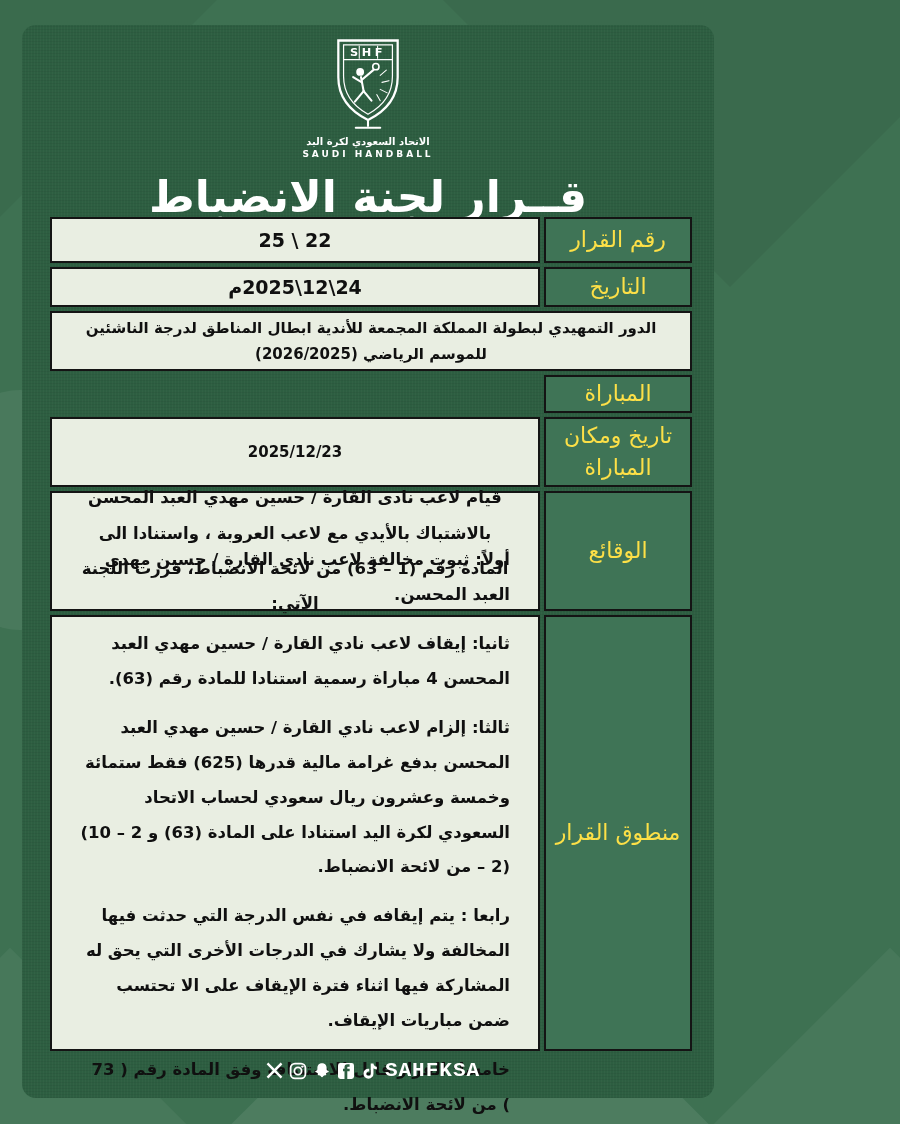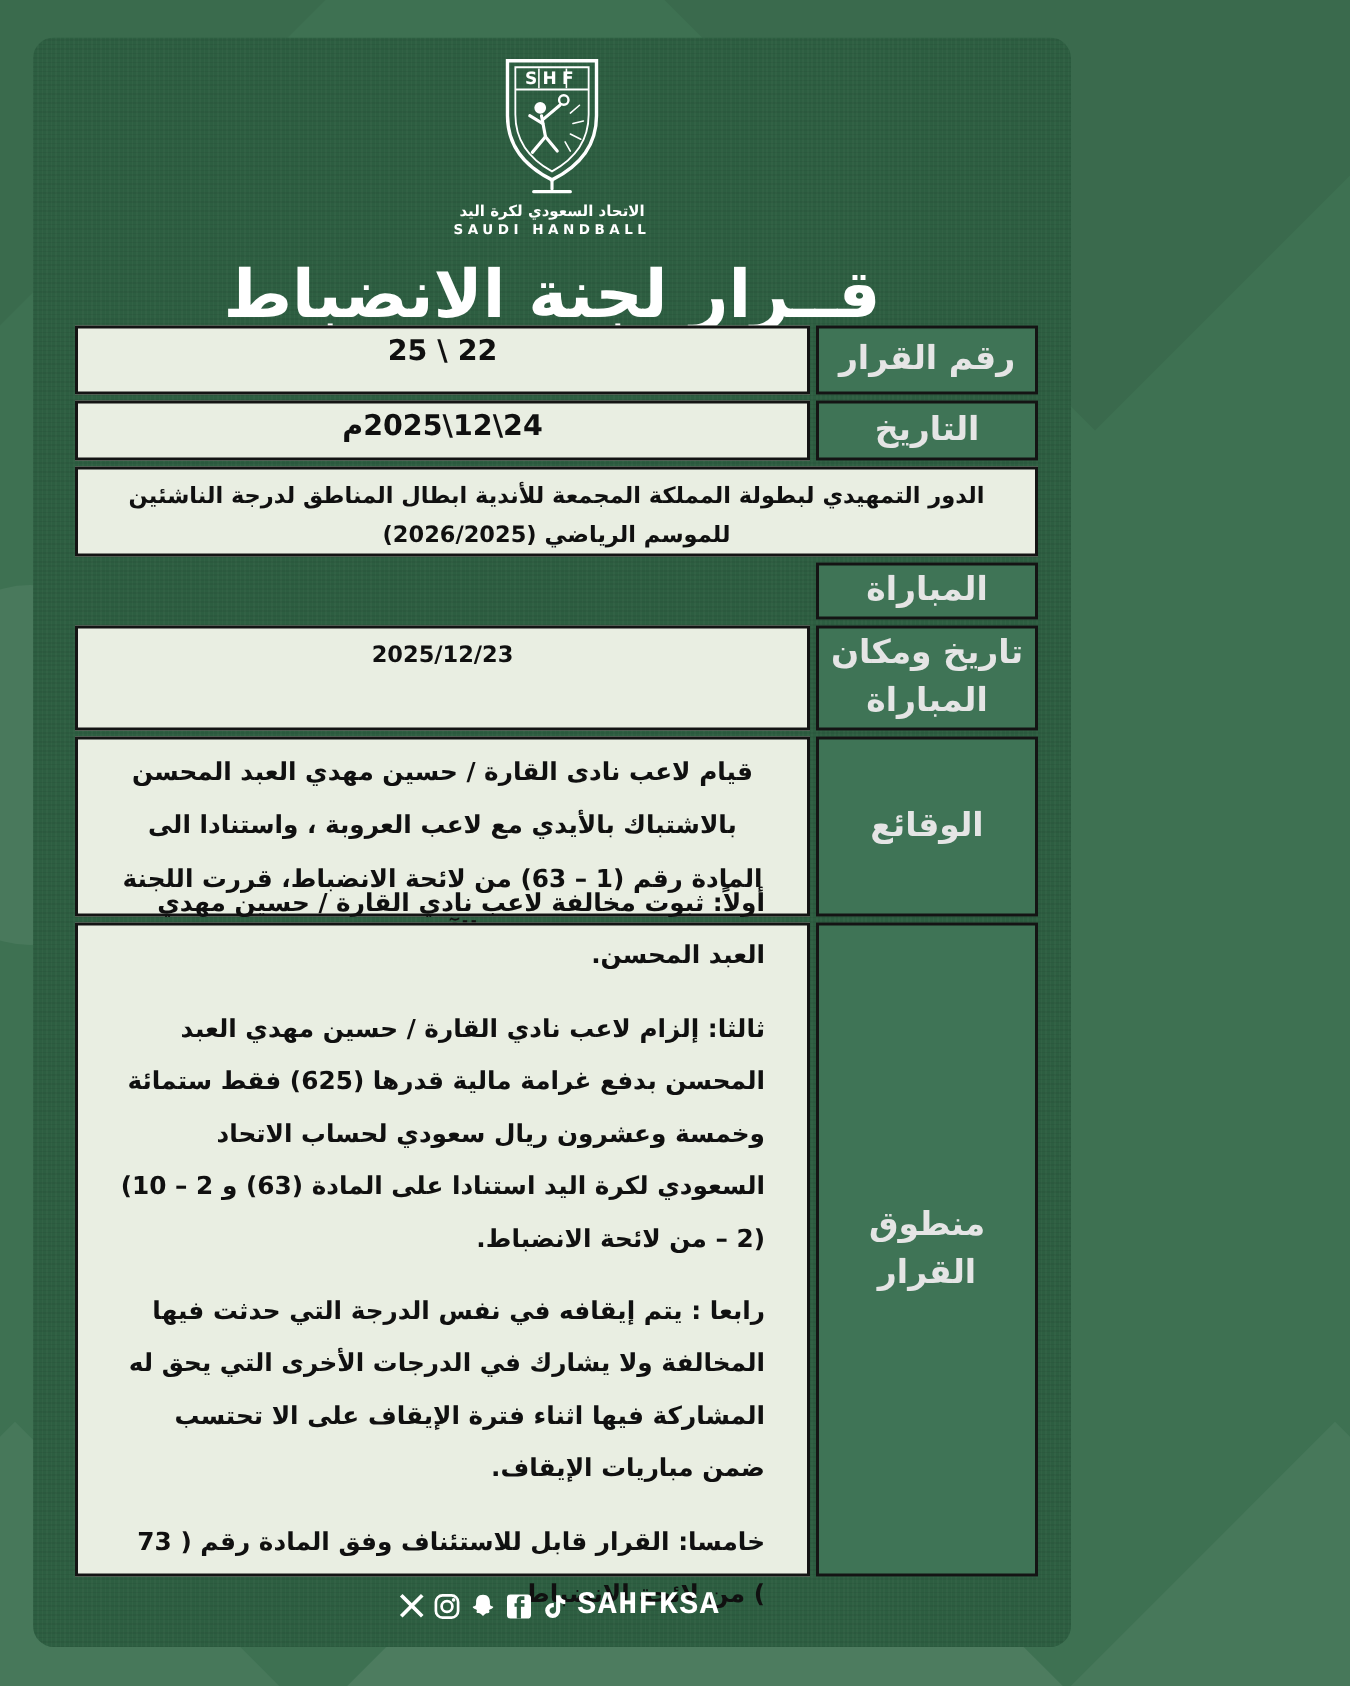--- a/index.html
+++ b/index.html
@@ -46,31 +46,31 @@
   .dtable {
     position:absolute; left:28px; right:22px; top:192px;
     display:flex; flex-direction:column; gap:4px;
     direction:rtl;
   }
   .drow { display:flex; gap:4px; }
   .cell { border:2px solid #141414; }
   .lbl {
     width:148px; flex:0 0 148px;
     background:#3f7456;
-    color:#e5e5e5;
+    color:#fde047;
     display:flex; align-items:center; justify-content:center;
     text-align:center;
-    font-weight:700; font-size:22px; line-height:1.45;
+    font-weight:400; font-size:22px; line-height:1.45;
     padding:2px 0;
   }
   .val {
     flex:1;
     background:#e9eee2;
     color:#101010;
-    display:flex; flex-direction:column; align-items:center; justify-content:flex-start;
+    display:flex; flex-direction:column; align-items:center; justify-content:center;
     text-align:center;
     font-weight:700;
     padding:4px 28px;
   }
   .h46{height:46px} .h40{height:40px} .h60{height:60px} .h38{height:38px}
   .h70{height:70px} .h120{height:120px} .h436{height:436px}
   .val-num  { font-size:19px; }
   .val-text { font-size:15px; line-height:1.75; }
   .val-facts{ font-size:16.5px; line-height:2.15; }
   .val-ruling { justify-content:center;text-align:right; }
@@ -171,20 +171,21 @@
       <div class="cell lbl">الوقائع</div>
       <div class="cell val val-facts">
         <div>قيام لاعب نادى القارة / حسين مهدي العبد المحسن بالاشتباك بالأيدي مع لاعب العروبة ، واستنادا الى المادة رقم ‪(63 – 1)‬ من لائحة الانضباط، قررت اللجنة الآتي:</div>
       </div>
     </div>
 
     <div class="drow h436">
       <div class="cell lbl">منطوق القرار</div>
       <div class="cell val val-ruling">
         <p>أولاً: ثبوت مخالفة لاعب نادي القارة / حسين مهدي العبد المحسن.</p>
+        <p>ثانيا:  إيقاف لاعب نادي القارة / حسين مهدي العبد المحسن 4 مباراة رسمية  استنادا للمادة  رقم (63).</p>
         <p>ثالثا: إلزام لاعب نادي القارة / حسين مهدي العبد المحسن بدفع غرامة مالية قدرها (625) فقط ستمائة وخمسة وعشرون ريال سعودي لحساب الاتحاد السعودي لكرة اليد استنادا على المادة (63)  و ‪(10 – 2 – 2)‬ من لائحة الانضباط.</p>
         <p>رابعا : يتم إيقافه في نفس الدرجة التي حدثت فيها المخالفة ولا يشارك في الدرجات الأخرى التي يحق له المشاركة فيها اثناء فترة الإيقاف على الا تحتسب ضمن مباريات الإيقاف.</p>
         <p>خامسا: القرار قابل للاستئناف وفق المادة رقم ( 73 ) من لائحة الانضباط.</p>
       </div>
     </div>
 
   </div>
 
   <div class="footer">
     <span class="social">

